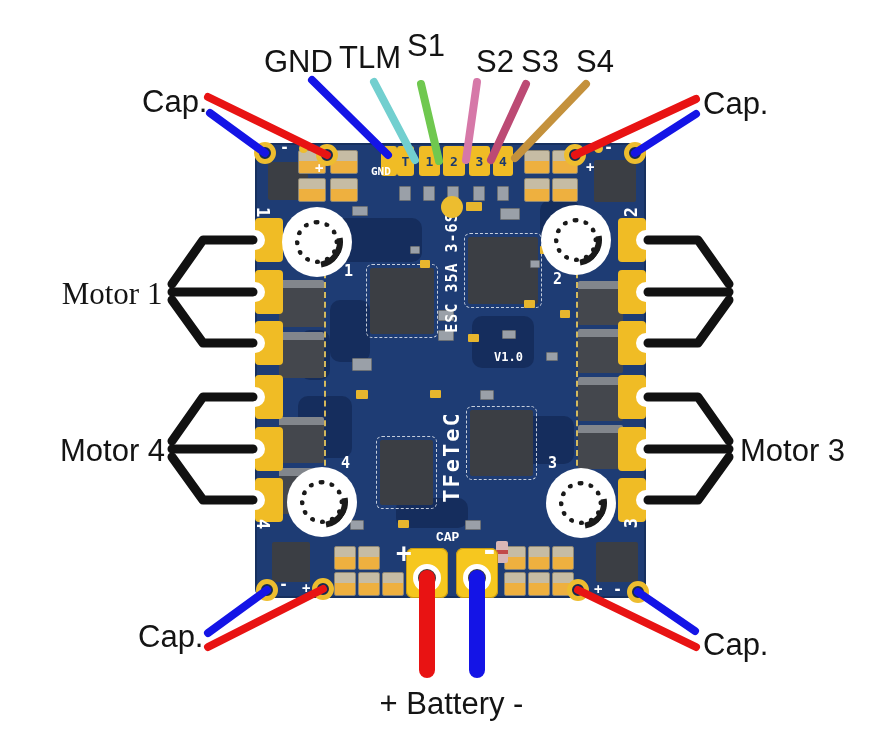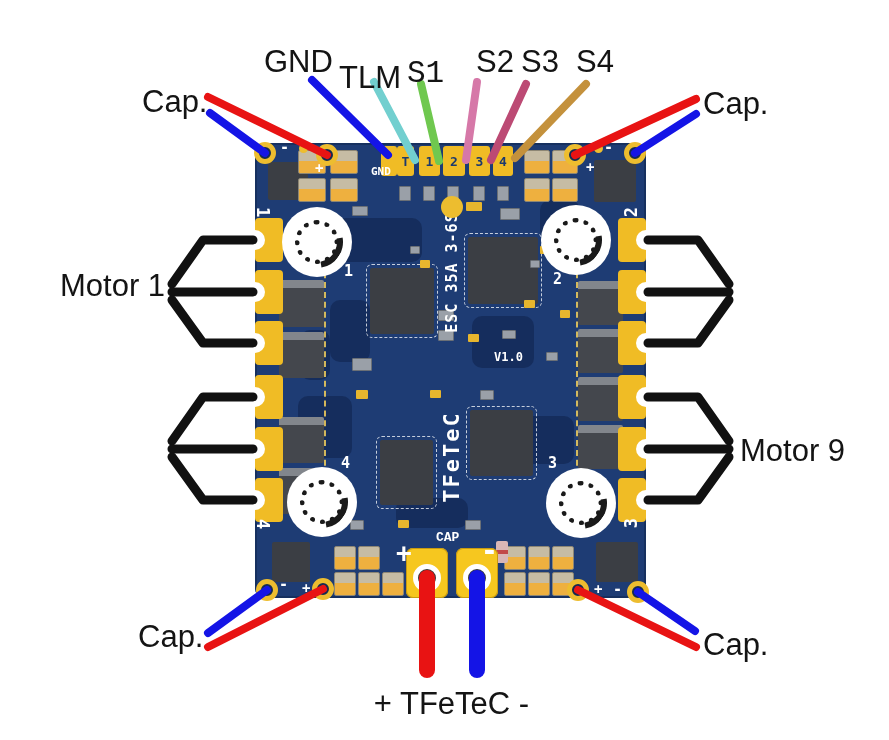--- a/index.html
+++ b/index.html
@@ -276,28 +276,29 @@
       <polyline points="648,240 698,240 729,284" stroke="#111111"></polyline>
       <polyline points="648,292 729,292" stroke="#111111"></polyline>
       <polyline points="648,343 698,343 729,300" stroke="#111111"></polyline>
       <polyline points="648,397 698,397 729,441" stroke="#111111"></polyline>
       <polyline points="648,449 729,449" stroke="#111111"></polyline>
       <polyline points="648,500 698,500 729,457" stroke="#111111"></polyline>
     </g>
   </svg>
 
   <div class="lbl" style="left:264px;top:44px;">GND</div>
-  <div class="lbl" style="left:339px;top:60px;">TLM</div>
-  <div class="lbl" style="left:407px;top:56px;font-family:Liberation Mono, monospace;">S1</div>
+  <div class="lbl" style="left:339px;top:40px;">TLM</div>
+  <div class="lbl" style="left:407px;top:28px;">S1</div>
   <div class="lbl" style="left:476px;top:44px;">S2</div>
   <div class="lbl" style="left:521px;top:44px;">S3</div>
   <div class="lbl" style="left:576px;top:44px;">S4</div>
 
   <div class="lbl" style="left:142px;top:84px;">Cap.</div>
   <div class="lbl" style="left:703px;top:86px;">Cap.</div>
   <div class="lbl" style="left:138px;top:619px;">Cap.</div>
   <div class="lbl" style="left:703px;top:627px;">Cap.</div>
 
-  <div class="lbl" style="left:60px;top:268px;width:104px;text-align:center;">Motor 1</div>
-  <div class="lbl" style="left:740px;top:433px;">Motor 9</div>
-
-  <div class="lbl" style="left:369px;top:686px;width:165px;text-align:center;">+ TFeTeC -</div>
+  <div class="lbl" style="left:60px;top:276px;width:104px;text-align:center;font-family:Liberation Serif, serif;">Motor 1</div>
+  <div class="lbl" style="left:60px;top:433px;width:104px;text-align:center;">Motor 4</div>
+  <div class="lbl" style="left:740px;top:433px;">Motor 3</div>
+
+  <div class="lbl" style="left:369px;top:686px;width:165px;text-align:center;">+ Battery -</div>
 </div>
 
 </body></html>

